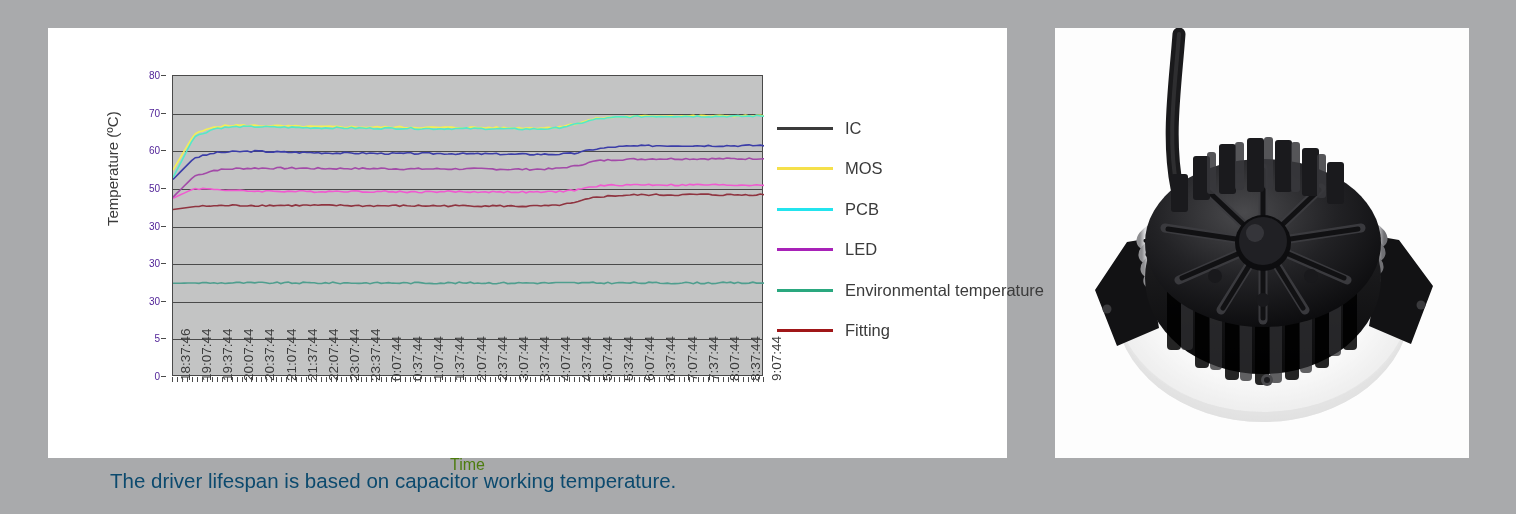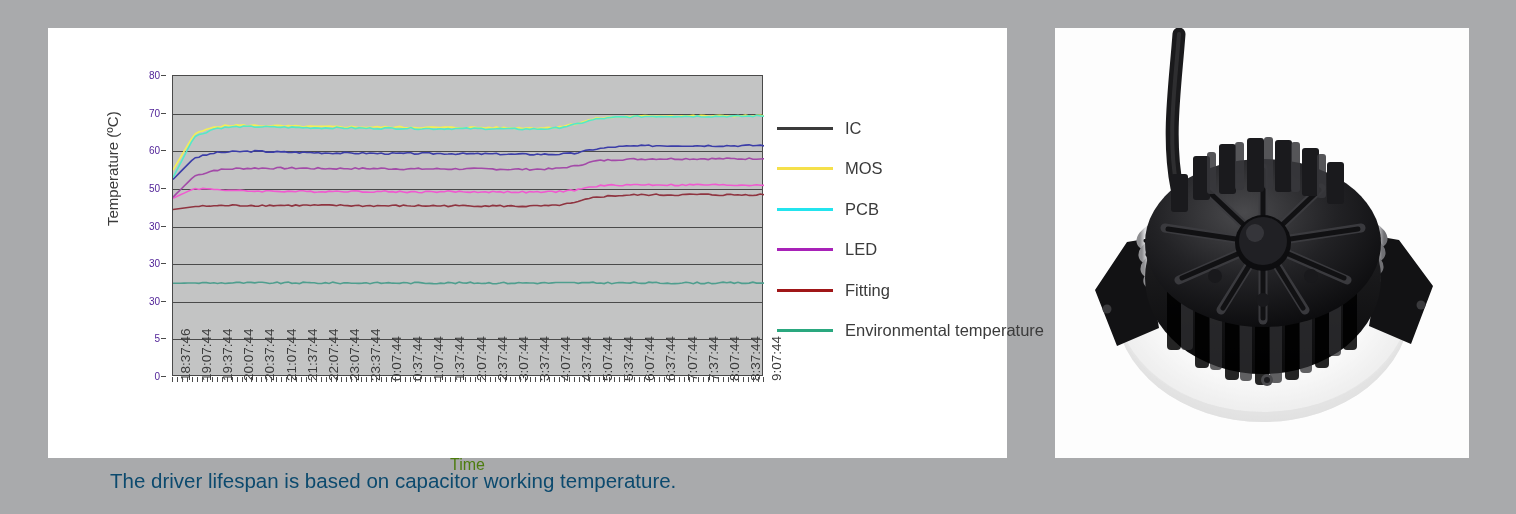--- a/index.html
+++ b/index.html
@@ -389,26 +389,26 @@
       </div>
       <div class="legend-row">
         <div class="swatch" style="background: rgb(35, 228, 238);"></div>
         <div class="legend-label">PCB</div>
       </div>
       <div class="legend-row">
         <div class="swatch" style="background: rgb(168, 34, 184);"></div>
         <div class="legend-label">LED</div>
       </div>
       <div class="legend-row">
+        <div class="swatch" style="background: rgb(42, 168, 127);"></div>
+        <div class="legend-label">Environmental temperature</div>
+      </div>
+      <div class="legend-row">
         <div class="swatch" style="background: rgb(160, 22, 24);"></div>
         <div class="legend-label">Fitting</div>
-      </div>
-      <div class="legend-row">
-        <div class="swatch" style="background: rgb(42, 168, 127);"></div>
-        <div class="legend-label">Environmental temperature</div>
       </div>
     </div>
 </div>
 
 <div id="caption">The driver lifespan is based on capacitor working temperature.</div>
 
 <div id="photo-card">
   <svg id="photo-svg" viewBox="0 0 414 430">
     <defs>
       <radialGradient id="ringGrad" cx="50%" cy="45%" r="62%">

